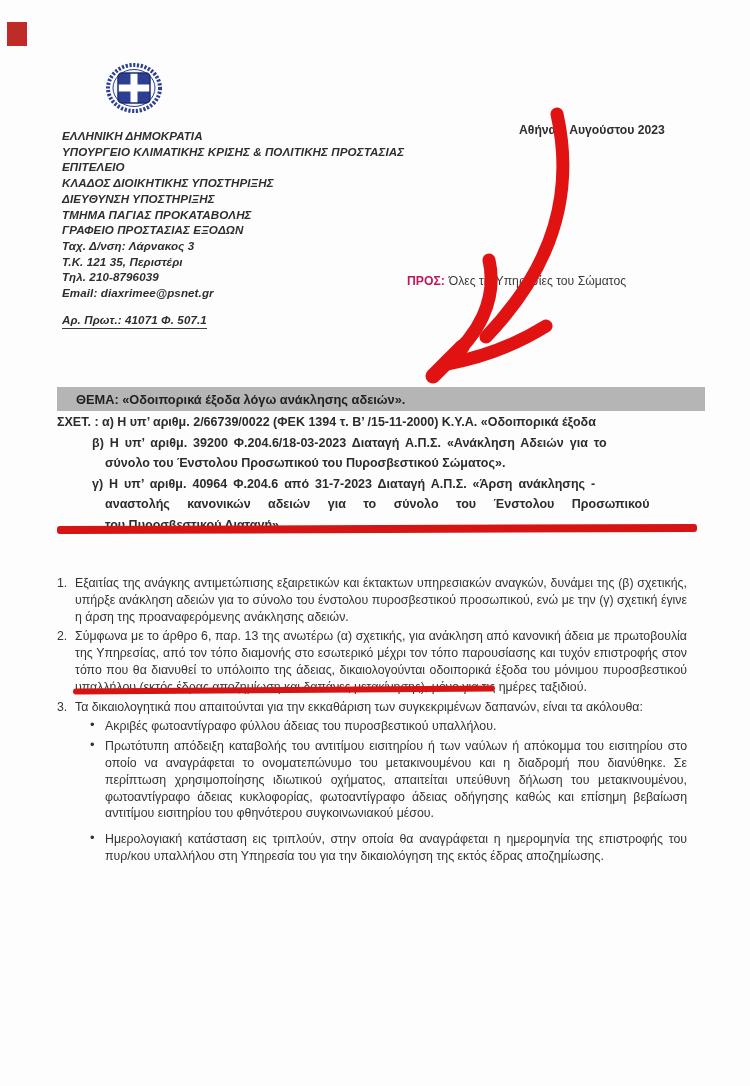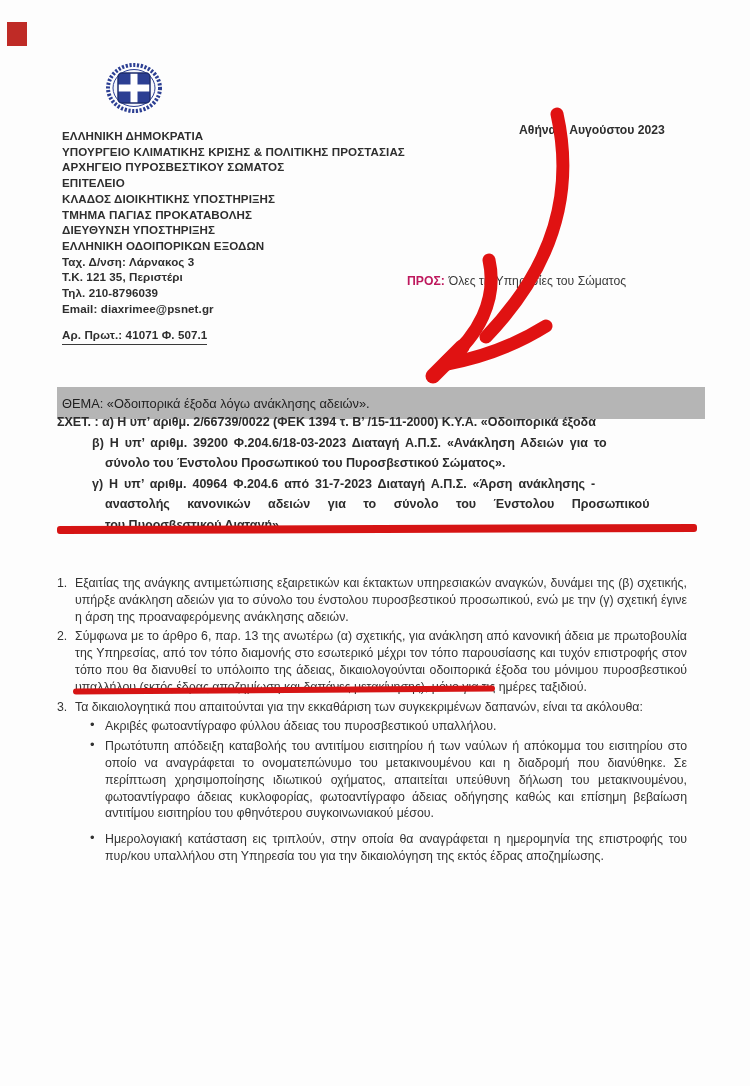--- a/index.html
+++ b/index.html
@@ -10,30 +10,30 @@
     font-family:"Liberation Sans","DejaVu Sans",sans-serif;
     color:#303030;
     overflow:hidden;
   }
   
   .corner-mark{position:absolute;left:7px;top:22px;width:20px;height:24px;}
   
   .emblem{position:absolute;left:105px;top:62px;width:58px;height:54px;}
   
   .hdr{position:absolute;left:62px;top:128px;width:400px;
-       font-size:11.6px;font-weight:700;line-height:15.7px;letter-spacing:.1px;color:#2e2e2e;}
+       font-size:11.6px;font-weight:700;line-height:15.7px;letter-spacing:.1px;color:#2e2e2e;font-style:italic;}
   .hdr .protocol{display:inline-block;margin-top:11px;border-bottom:1.6px solid #3a3a3a;padding-bottom:1px;}
   
   .date{position:absolute;left:519px;top:123px;font-size:12.2px;font-weight:700;color:#2e2e2e;}
   .pros{position:absolute;left:407px;top:274px;font-size:12.2px;color:#3a3a3a;}
   .pros b{font-weight:700;color:#be185d;margin-right:4px;}
   
-  .subject{position:absolute;left:57px;top:387px;width:648px;height:32px;
-           display:flex;align-items:center;padding-left:5px;box-sizing:border-box;
-           font-size:12.8px;font-weight:400;color:#1f1f1f;}
+  .subject{position:absolute;left:57px;top:387px;width:648px;height:24px;
+           display:flex;align-items:center;padding-left:19px;box-sizing:border-box;
+           font-size:12.8px;font-weight:700;color:#1f1f1f;}
   
   .sxet{position:absolute;left:57px;top:412px;width:648px;
         font-size:12.5px;font-weight:700;line-height:20.6px;color:#2c2c2c;}
   .sxet .ln{white-space:nowrap;}
   .ind1{padding-left:35px;}
   .ind2{padding-left:48px;}
   .ws2{word-spacing:2.5px;}
   .ws14{word-spacing:14px;}
   
   .body{position:absolute;left:57px;top:575px;width:630px;
@@ -62,26 +62,25 @@
       <rect x="13" y="11" width="32" height="30" rx="4" fill="#2c3f93"></rect>
       <rect x="25.5" y="11" width="7" height="30" fill="#ffffff"></rect>
       <rect x="13" y="22.5" width="32" height="7" fill="#ffffff"></rect>
       <rect x="13" y="11" width="32" height="30" rx="4" fill="none" stroke="#1d2c6e" stroke-width="1.5"></rect>
     </svg>
   </div>
 
   <div class="hdr">
     <div>ΕΛΛΗΝΙΚΗ ΔΗΜΟΚΡΑΤΙΑ</div>
     <div>ΥΠΟΥΡΓΕΙΟ ΚΛΙΜΑΤΙΚΗΣ ΚΡΙΣΗΣ &amp; ΠΟΛΙΤΙΚΗΣ ΠΡΟΣΤΑΣΙΑΣ</div>
-    <div>ΑΡΧΗΓΕΙΟ ΠΥΡΟΣΒΕΣΤΙΚΟΥ ΣΩΜΑΤΟΣ</div>
     <div>ΕΠΙΤΕΛΕΙΟ</div>
     <div>ΚΛΑΔΟΣ ΔΙΟΙΚΗΤΙΚΗΣ ΥΠΟΣΤΗΡΙΞΗΣ</div>
+    <div>ΔΙΕΥΘΥΝΣΗ ΥΠΟΣΤΗΡΙΞΗΣ</div>
     <div>ΤΜΗΜΑ ΠΑΓΙΑΣ ΠΡΟΚΑΤΑΒΟΛΗΣ</div>
-    <div>ΔΙΕΥΘΥΝΣΗ ΥΠΟΣΤΗΡΙΞΗΣ</div>
-    <div>ΕΛΛΗΝΙΚΗ ΟΔΟΙΠΟΡΙΚΩΝ ΕΞΟΔΩΝ</div>
+    <div>ΓΡΑΦΕΙΟ ΠΡΟΣΤΑΣΙΑΣ ΕΞΟΔΩΝ</div>
     <div>Ταχ. Δ/νση: Λάρνακος 3</div>
     <div>Τ.Κ. 121 35, Περιστέρι</div>
     <div>Τηλ. 210-8796039</div>
     <div>Email: diaxrimee@psnet.gr</div>
     <div><span class="protocol">Αρ. Πρωτ.:   41071    Φ. 507.1</span></div>
   </div>
 
   <div class="date">Αθήνα 1  Αυγούστου 2023</div>
 
   <div class="pros">

